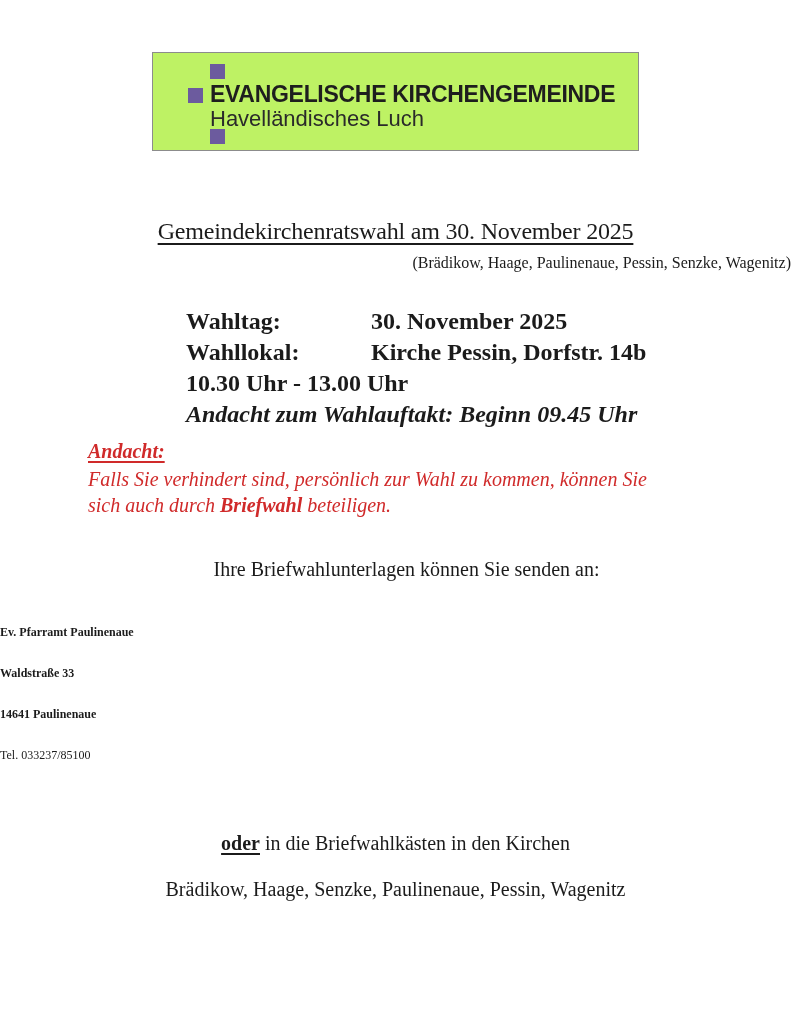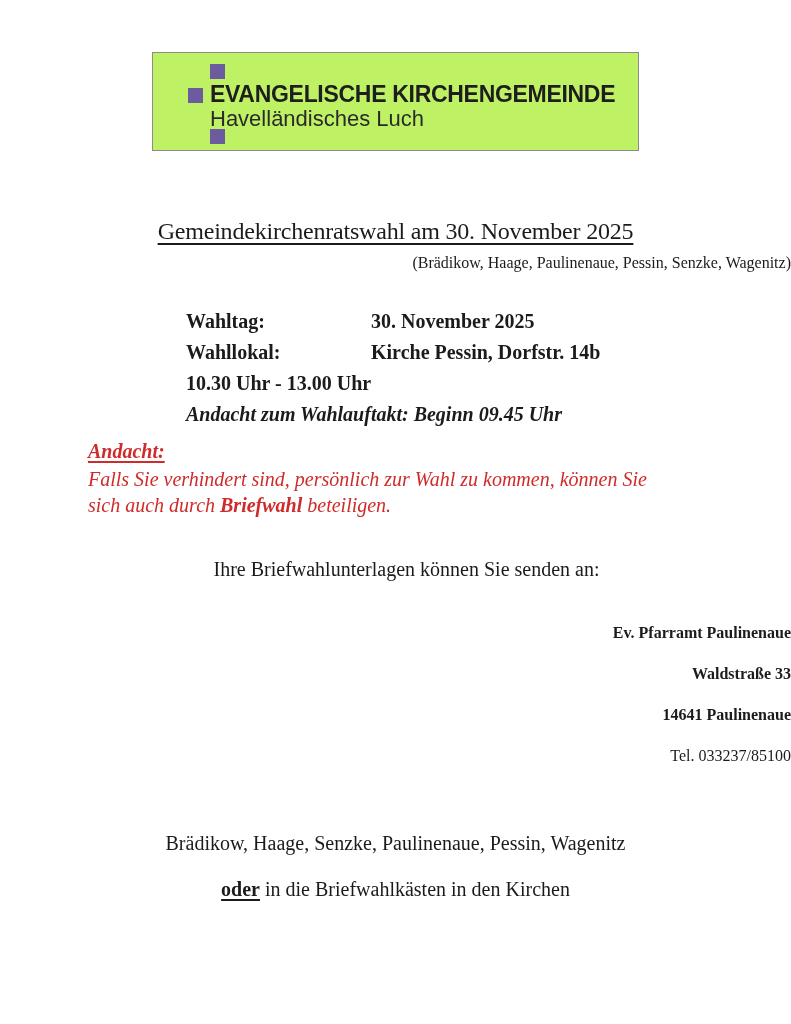--- a/index.html
+++ b/index.html
@@ -64,21 +64,21 @@
     position: absolute;
     left: 0; right: 0; top: 254px;
     text-align: right;
     font-size: 16px;
   }
 
   
   .details {
     position: absolute;
     left: 186px; top: 306px;
-    font-size: 20px; font-weight: bold;
+    font-size: 24px; font-weight: bold;
     line-height: 31px;
     white-space: nowrap;
   }
   .drow { display: flex; }
   .dlabel { width: 185px; }
   .dnote { font-style: italic; }
 
   
   .notice {
     position: absolute;
@@ -106,22 +106,22 @@
     text-align: center;
     font-size: 20px;
     line-height: 26px;
     padding-left: 22px;
   }
 
   
   .address {
     position: absolute;
     left: 0; right: 0; top: 612px;
-    text-align: right;
-    font-size: 16px;
+    text-align: left;
+    font-size: 12px;
     line-height: 41px;
   }
 
   
   .alt {
     position: absolute;
     left: 0; right: 0; top: 820px;
     text-align: center;
     font-size: 20px;
     line-height: 46px;
@@ -178,19 +178,19 @@
   <div class="mail-intro">Ihre Briefwahlunterlagen können Sie senden an:</div>
 
   <div class="address">
     <div class="b">Ev. Pfarramt Paulinenaue</div>
     <div class="b">Waldstraße 33</div>
     <div class="b">14641 Paulinenaue</div>
     <div>Tel. 033237/85100</div>
   </div>
 
   <div class="alt">
-    <div>Brädikow, Haage, Senzke, Paulinenaue, Pessin, Wagenitz</div>
     <div>
       <span class="b u">oder</span><span> in die Briefwahlkästen in den Kirchen</span>
     </div>
+    <div>Brädikow, Haage, Senzke, Paulinenaue, Pessin, Wagenitz</div>
   </div>
 
 </div>
 
 </body></html>

